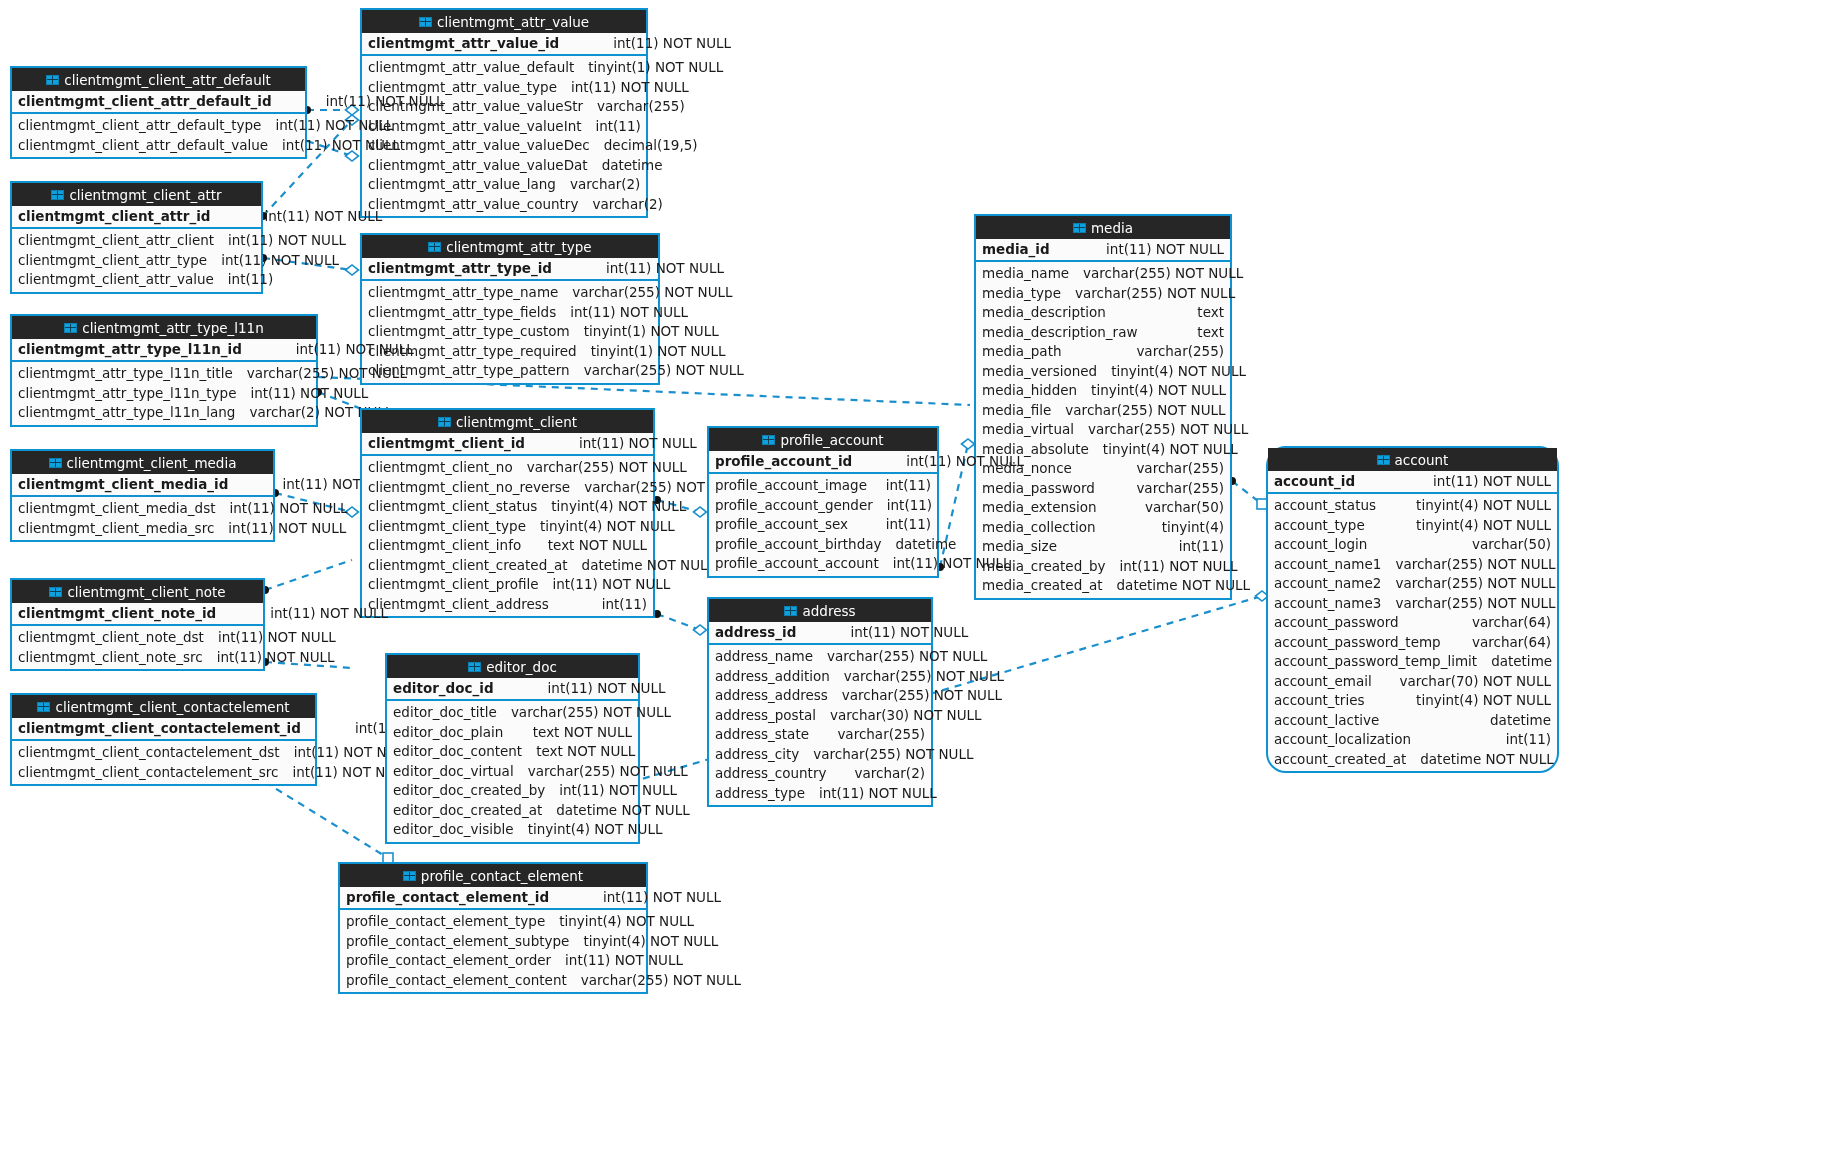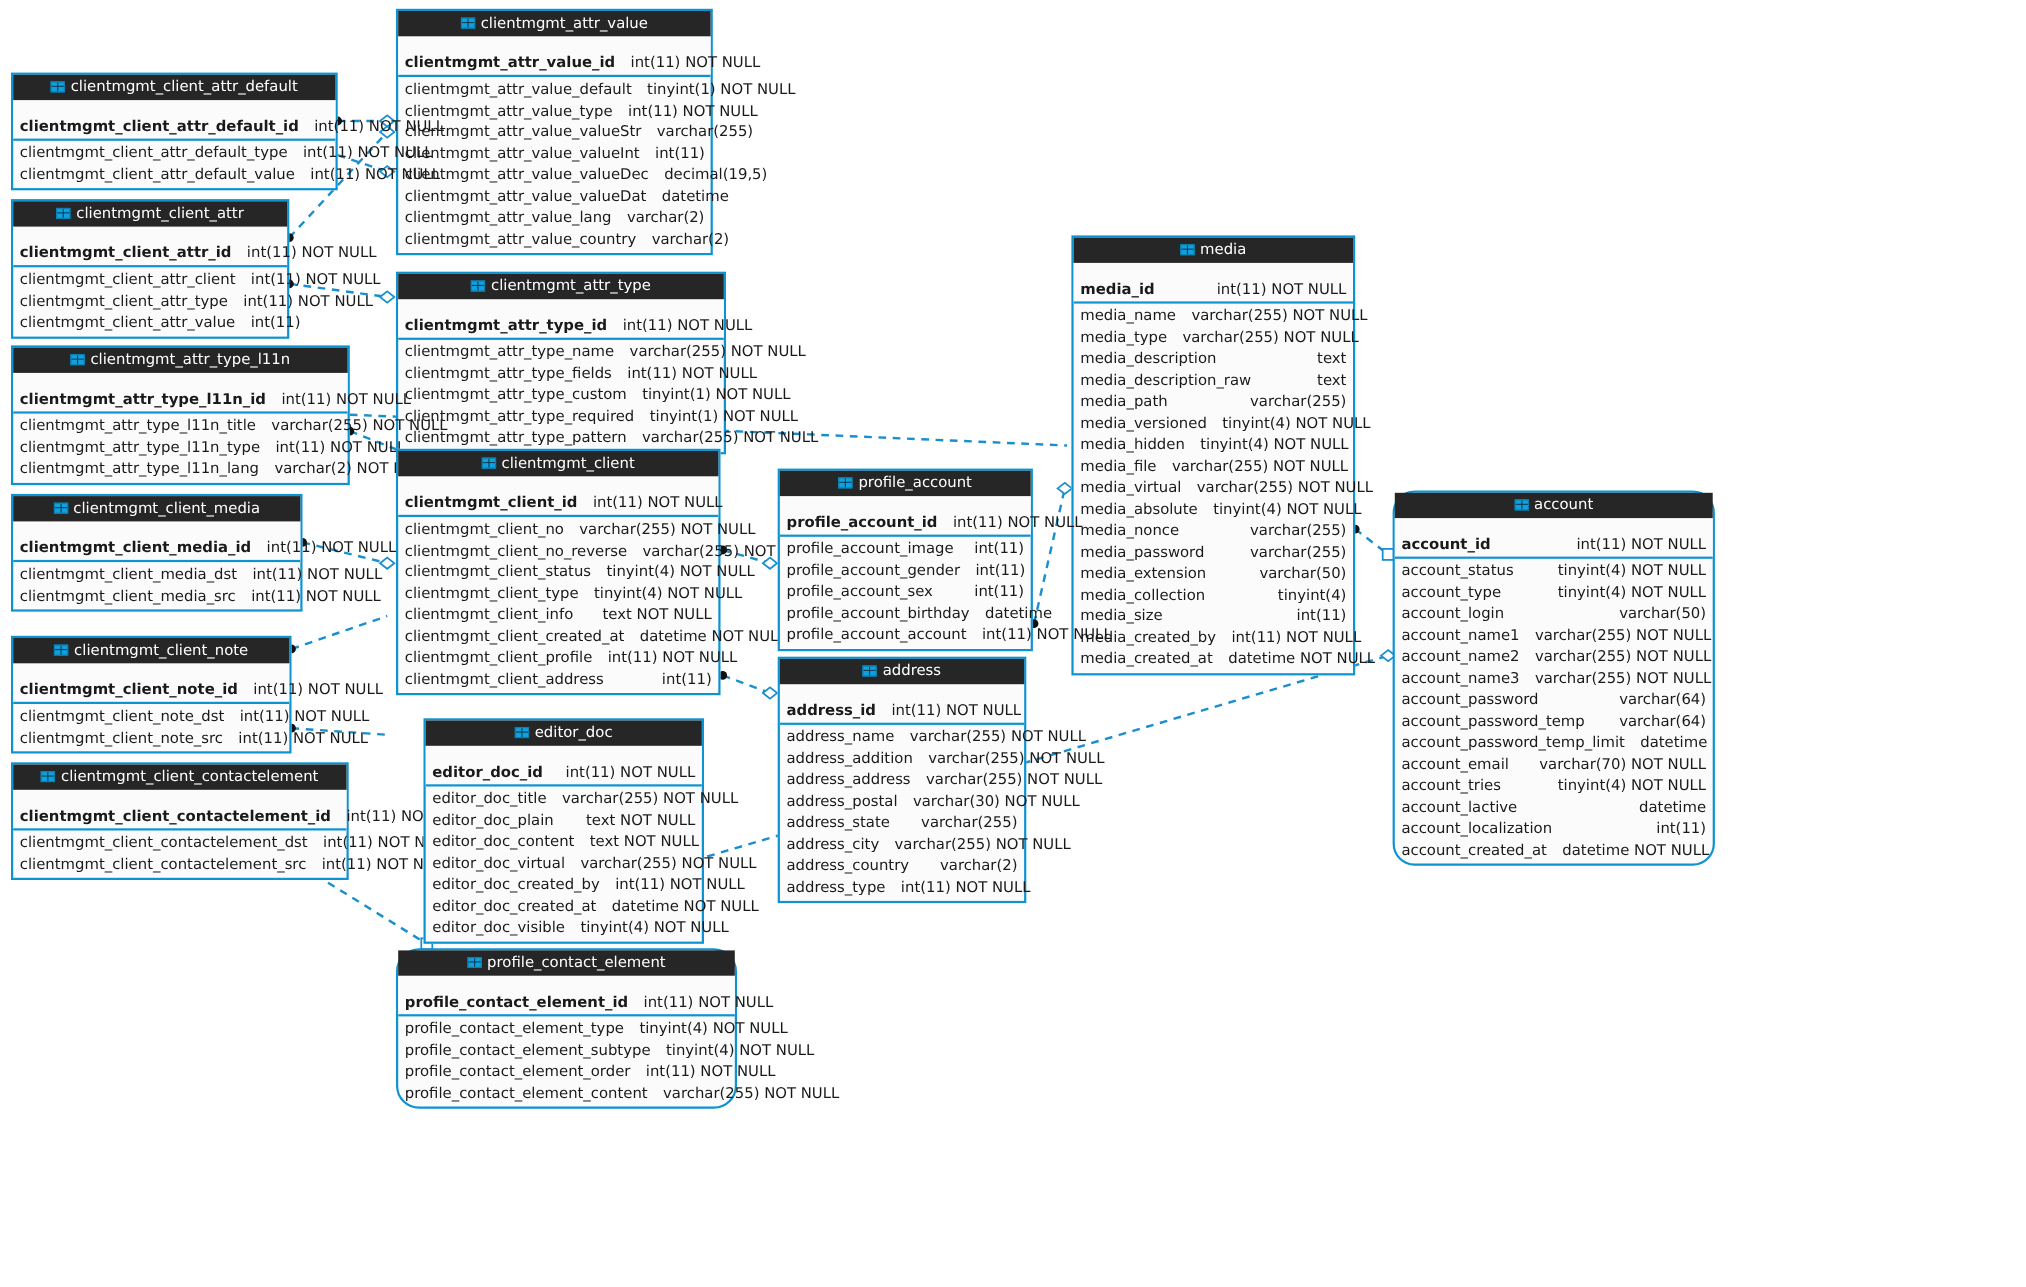--- a/index.html
+++ b/index.html
@@ -13,22 +13,22 @@
   .thead{background:#262626;color:#ffffff;height:23px;line-height:23px;
          text-align:center;font-size:13.5px;white-space:nowrap;position:relative;}
   .thead .ticon{display:inline-block;width:13px;height:10px;margin-right:5px;
          vertical-align:-1px;position:relative;background:#0fa0de;
          border:1px solid #0b7fb0;box-sizing:border-box;}
   .thead .ticon:before{content:"";position:absolute;left:0;right:0;top:3px;height:1px;background:#0b3e57;}
   .thead .ticon:after{content:"";position:absolute;top:0;bottom:0;left:5px;width:1px;background:#0b3e57;}
   .thead .tname{vertical-align:middle;}
 
   .pk{display:flex;justify-content:space-between;align-items:center;
-      padding:16px 6px 3px 6px;font-size:13.5px;font-weight:bold;color:#1a1a1a;
-      border-bottom:2px solid #0d93d2;background:#fbfbfb;white-space:nowrap;}
+      padding:2px 6px 3px 6px;font-size:13.5px;font-weight:bold;color:#1a1a1a;
+      border-bottom:2px solid #0d93d2;background:#fbfbfb;white-space:nowrap;gap:40px;}
   .pk .ty{font-weight:normal;padding-left:14px;}
 
   .rows{padding:2px 0 2px 0;}
   .row{display:flex;justify-content:space-between;align-items:center;
        padding:1px 6px;font-size:13.5px;color:#1a1a1a;white-space:nowrap;line-height:17.5px;}
   .row .ty{padding-left:14px;}
 </style>
 </head>
 <body>
 
@@ -178,21 +178,21 @@
           <div class="row">
             <span>clientmgmt_client_attr_type</span>
             <span class="ty">int(11) NOT NULL</span>
           </div>
           <div class="row">
             <span>clientmgmt_client_attr_value</span>
             <span class="ty">int(11)</span>
           </div>
         </div>
       </div>
-      <div class="table" style="left: 360px; top: 247px; width: 300px;">
+      <div class="table" style="left: 360px; top: 233px; width: 300px;">
         <div class="thead"><span class="ticon"></span><span class="tname">clientmgmt_attr_type</span></div>
         <div class="pk">
           <span>clientmgmt_attr_type_id</span>
           <span class="ty">int(11) NOT NULL</span>
         </div>
         <div class="rows">
           <div class="row">
             <span>clientmgmt_attr_type_name</span>
             <span class="ty">varchar(255) NOT NULL</span>
           </div>
@@ -569,21 +569,21 @@
           <div class="row">
             <span>editor_doc_created_at</span>
             <span class="ty">datetime NOT NULL</span>
           </div>
           <div class="row">
             <span>editor_doc_visible</span>
             <span class="ty">tinyint(4) NOT NULL</span>
           </div>
         </div>
       </div>
-      <div class="table" style="left: 360px; top: 862px; width: 310px; border-radius: 21px;">
+      <div class="table" style="left: 338px; top: 862px; width: 310px;">
         <div class="thead"><span class="ticon"></span><span class="tname">profile_contact_element</span></div>
         <div class="pk">
           <span>profile_contact_element_id</span>
           <span class="ty">int(11) NOT NULL</span>
         </div>
         <div class="rows">
           <div class="row">
             <span>profile_contact_element_type</span>
             <span class="ty">tinyint(4) NOT NULL</span>
           </div>

